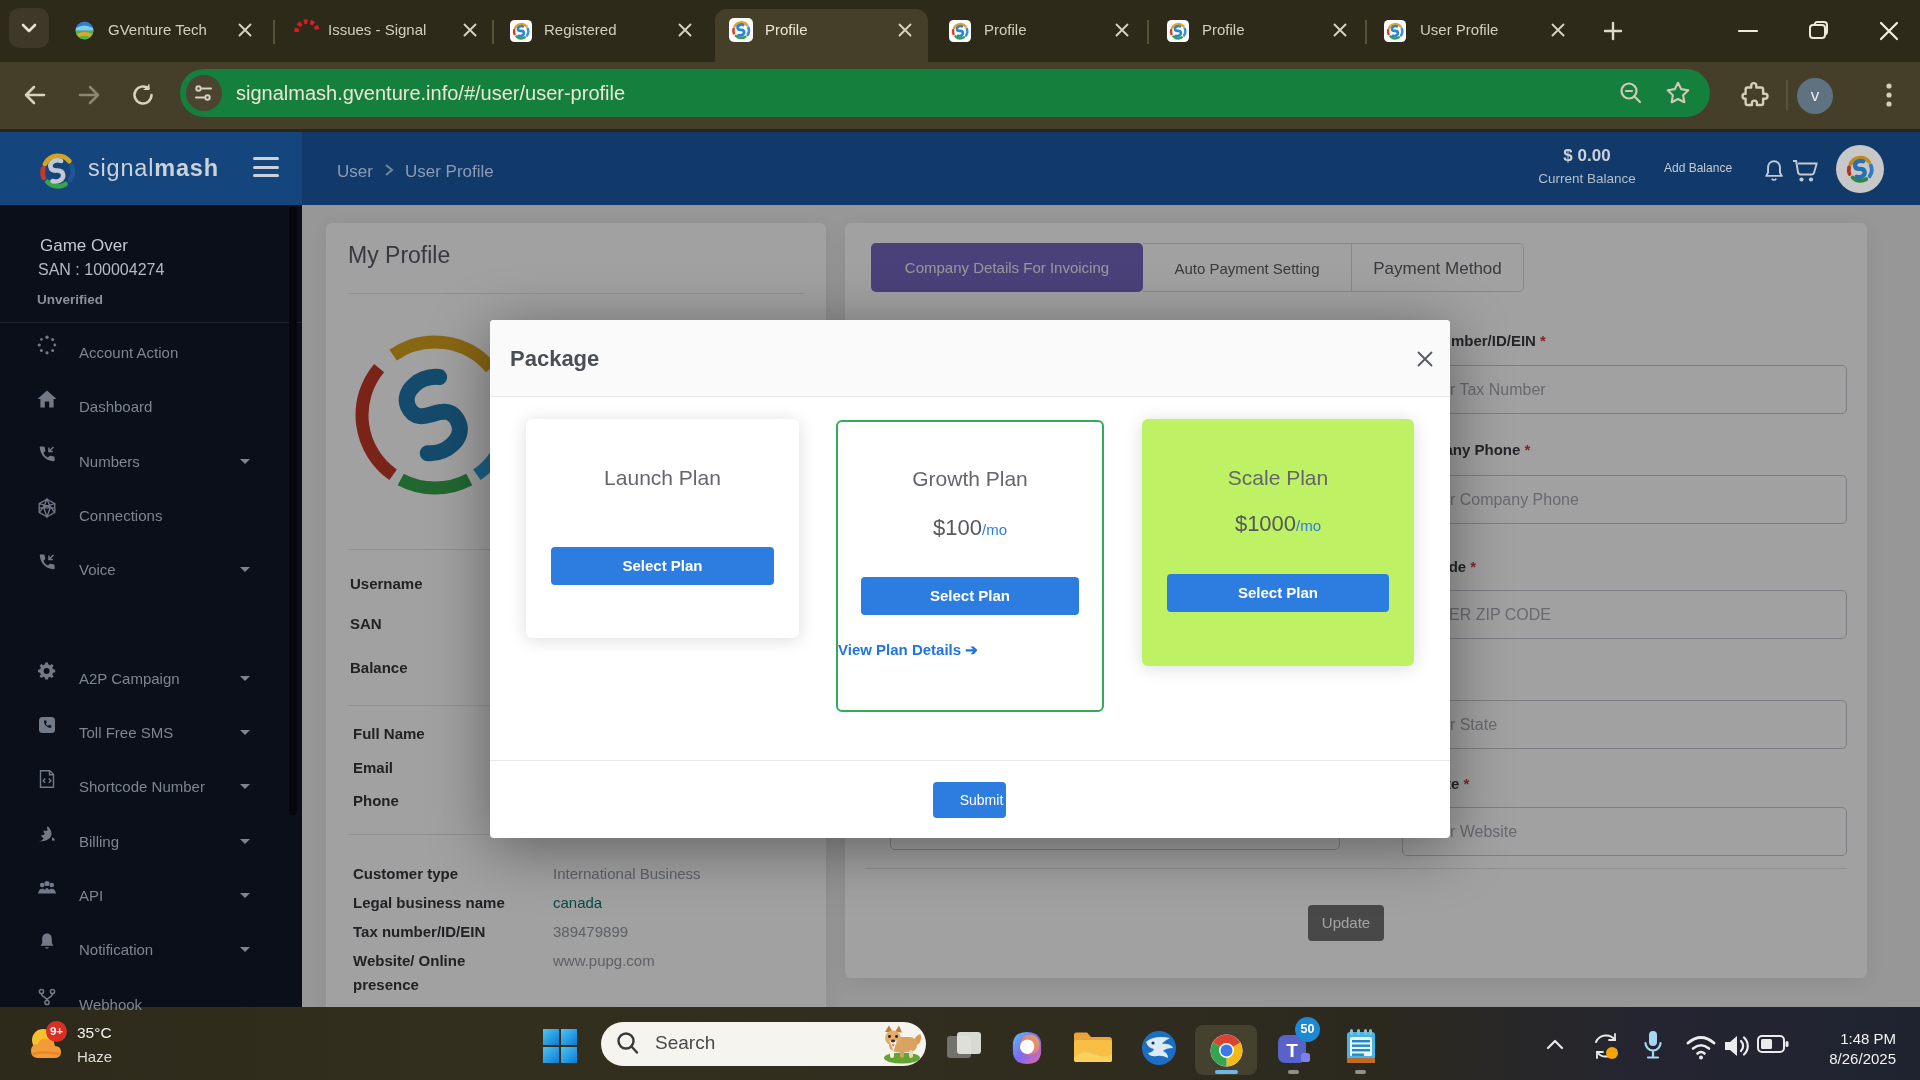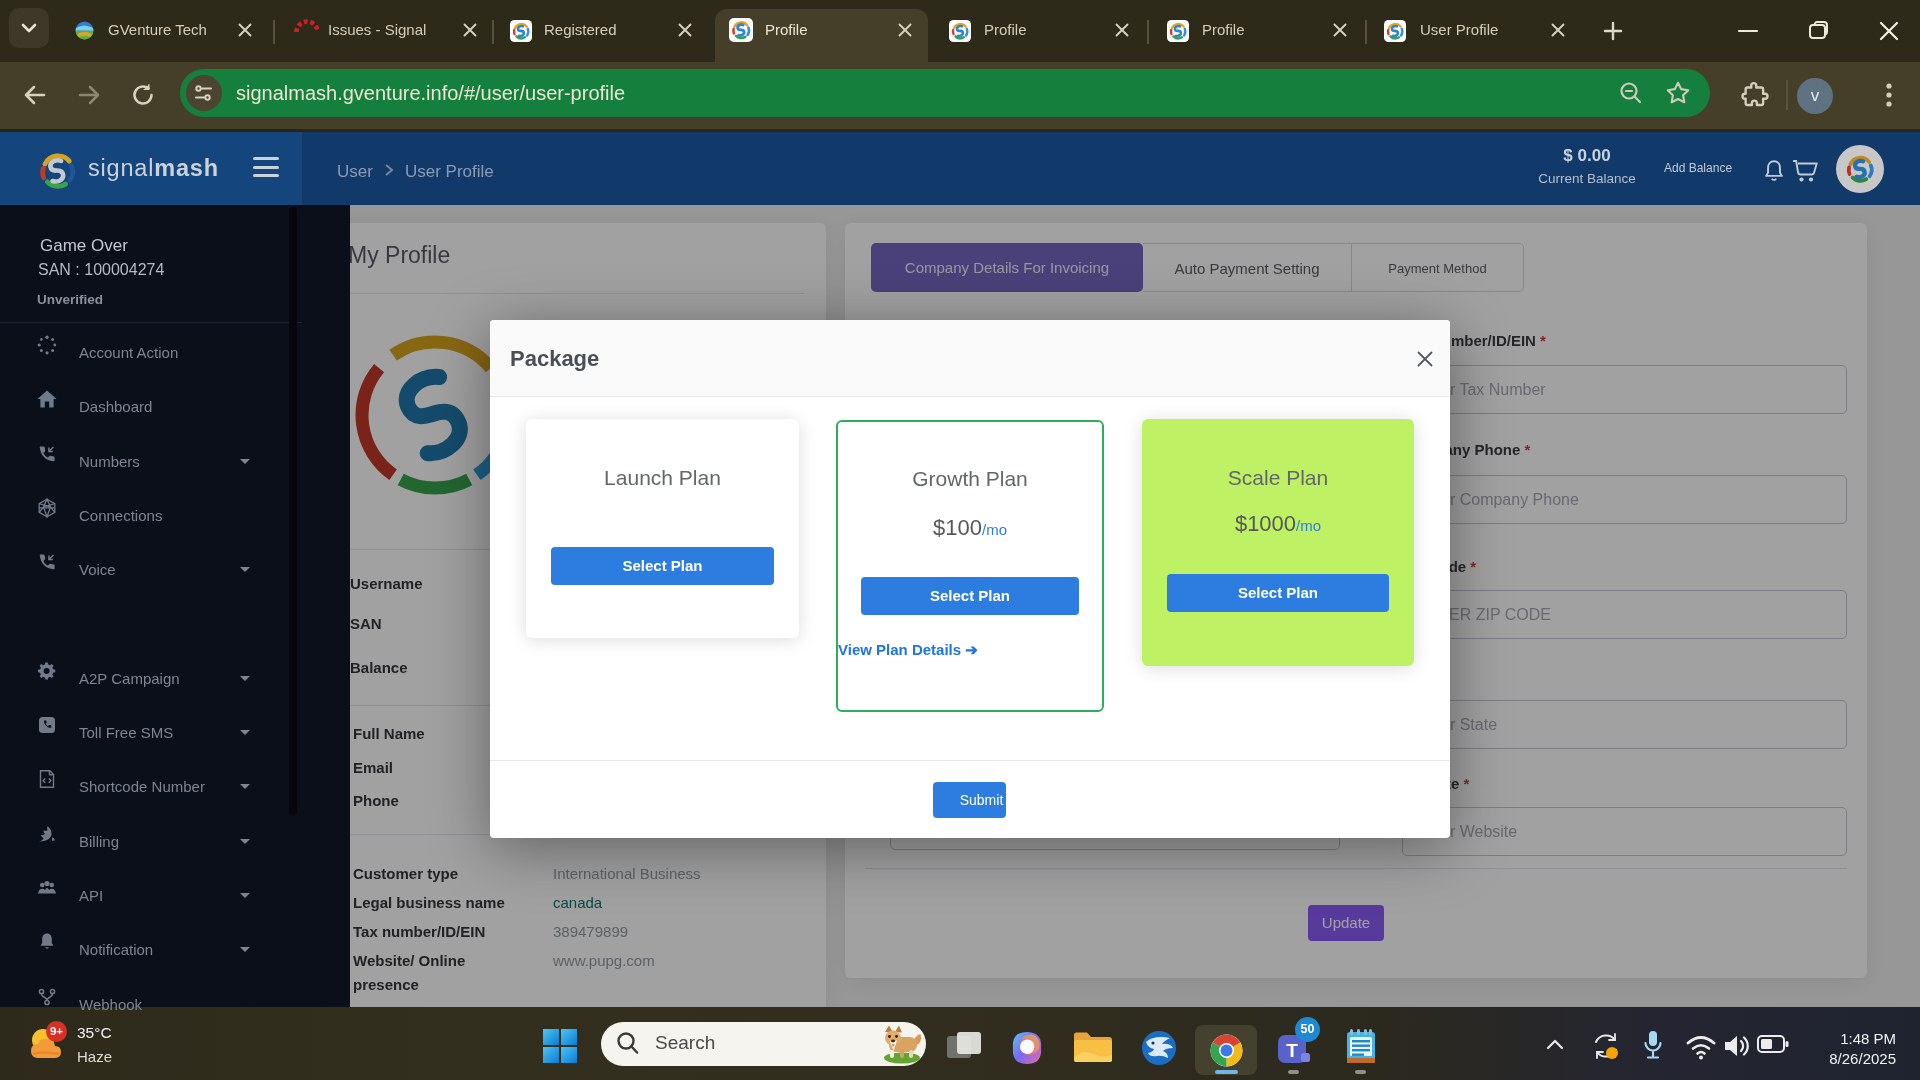--- a/index.html
+++ b/index.html
@@ -11,21 +11,21 @@
 #toolbedge { position:absolute; left:0; top:129px; width:1920px; height:3px; background:#2a2617; }
 .tabtitle { position:absolute; top:21px; font-size:15px; color:#d4cebb; white-space:nowrap; overflow:hidden; }
 .tabx { position:absolute; top:22px; width:16px; height:16px; color:#d8d2c0; }
 .tabsep { position:absolute; top:20px; width:2px; height:24px; background:#58523b; }
 .activetab { position:absolute; left:715px; top:9px; width:213px; height:53px; background:#453f2a; border-radius:12px 12px 0 0; }
 #pill { position:absolute; left:180px; top:69px; width:1530px; height:48px; border-radius:24px; background:#15803d; }
 
 #hdrleft { position:absolute; left:0; top:132px; width:302px; height:73px; background:#14457d; z-index:30; }
 #hdrright { position:absolute; left:302px; top:132px; width:1618px; height:73px; background:#113a6b; }
 
-#sidebar { position:absolute; left:0; top:205px; width:350px; height:802px; background:#0b0f1a; z-index:30; }
+#sidebar { position:absolute; left:0; top:205px; width:302px; height:802px; background:#0b0f1a; z-index:30; }
 .mitem { position:absolute; left:0; width:302px; height:54px; color:#7d8591; }
 .mlabel { position:absolute; left:79px; top:18px; font-size:15px; }
 .mcaret { position:absolute; left:240px; top:24px; width:0; height:0; border-left:5px solid transparent; border-right:5px solid transparent; border-top:5px solid #7d8591; }
 .micon { position:absolute; left:36px; top:8px; width:22px; height:22px; }
 
 #content { position:absolute; left:302px; top:205px; width:1618px; height:802px; background:#f0f0f1; }
 .card { position:absolute; background:#fff; border-radius:6px; box-shadow:0 4px 24px rgba(0,0,0,0.08); }
 #overlay { position:absolute; left:302px; top:205px; width:1618px; height:802px; background:rgba(0,0,0,0.37); z-index:20; }
 
 #modal { position:absolute; left:474px; top:320px; width:960px; height:518px; background:#fff; border-radius:4px; box-shadow:0 10px 60px rgba(0,0,0,0.4); z-index:40;margin-left:16px; }
@@ -241,34 +241,34 @@
     <div class="abs" style="left:227px;top:671px;font-size:15px;color:#0f766e;">canada</div>
     <div class="abs" style="left:27px;top:700px;font-size:15px;font-weight:bold;color:#36363c;">Tax number/ID/EIN</div>
     <div class="abs" style="left:227px;top:700px;font-size:15px;color:#9499a1;">389479899</div>
     <div class="abs" style="left:27px;top:729px;font-size:15px;font-weight:bold;color:#36363c;">Website/ Online</div>
     <div class="abs" style="left:27px;top:753px;font-size:15px;font-weight:bold;color:#36363c;">presence</div>
     <div class="abs" style="left:227px;top:729px;font-size:15px;color:#9499a1;">www.pupg.com</div>
   </div>
   <div class="card" style="left:543px;top:18px;width:1022px;height:755px;">
     <div class="abs" style="left:26px;top:20px;width:272px;height:49px;background:#7767c2;border-radius:5px;color:#eef0f8;font-size:15px;text-align:center;line-height:49px;">Company Details For Invoicing</div>
     <div class="abs" style="left:298px;top:20px;width:209px;height:49px;border:1px solid #d8d6de;border-left:none;color:#5c5c64;font-size:15px;text-align:center;line-height:49px;">Auto Payment Setting</div>
-    <div class="abs" style="left:507px;top:20px;width:172px;height:49px;border:1px solid #d8d6de;border-left:none;border-radius:0 5px 5px 0;color:#5c5c64;font-size:13px;text-align:center;line-height:49px;">Payment Method</div>
+    <div class="abs" style="left:507px;top:20px;width:172px;height:49px;border:1px solid #d8d6de;border-left:none;border-radius:0 5px 5px 0;color:#5c5c64;font-size:17px;text-align:center;line-height:49px;">Payment Method</div>
     <div class="abs" style="left:557px;top:109px;font-size:15px;font-weight:bold;color:#3c3c42;">Tax Number/ID/EIN <span style="color:#c9413e;">*</span></div>
     <div class="abs" style="left:557px;top:142px;width:445px;height:49px;border:1px solid #c9c7d0;border-radius:5px;font-size:16px;color:#a8a6b2;line-height:47px;padding-left:14px;">Enter Tax Number</div>
     <div class="abs" style="left:557px;top:218px;font-size:15px;font-weight:bold;color:#3c3c42;">Company Phone <span style="color:#c9413e;">*</span></div>
     <div class="abs" style="left:557px;top:252px;width:445px;height:49px;border:1px solid #c9c7d0;border-radius:5px;font-size:16px;color:#a8a6b2;line-height:47px;padding-left:14px;">Enter Company Phone</div>
     <div class="abs" style="left:557px;top:335px;font-size:15px;font-weight:bold;color:#3c3c42;">Zip Code <span style="color:#c9413e;">*</span></div>
     <div class="abs" style="left:557px;top:367px;width:445px;height:49px;border:1px solid #c9c7d0;border-radius:5px;font-size:16px;color:#a8a6b2;line-height:47px;padding-left:14px;">ENTER ZIP CODE</div>
     <div class="abs" style="left:557px;top:444px;font-size:15px;font-weight:bold;color:#3c3c42;">State <span style="color:#c9413e;">*</span></div>
     <div class="abs" style="left:557px;top:477px;width:445px;height:49px;border:1px solid #c9c7d0;border-radius:5px;font-size:16px;color:#a8a6b2;line-height:47px;padding-left:14px;">Enter State</div>
     <div class="abs" style="left:557px;top:552px;font-size:15px;font-weight:bold;color:#3c3c42;">Website <span style="color:#c9413e;">*</span></div>
     <div class="abs" style="left:557px;top:584px;width:445px;height:49px;border:1px solid #c9c7d0;border-radius:5px;font-size:16px;color:#a8a6b2;line-height:47px;padding-left:14px;">Enter Website</div>
     <div class="abs" style="left:45px;top:578px;width:450px;height:49px;border:1px solid #c9c7d0;border-radius:5px;"></div>
     <div class="abs" style="left:20px;top:645px;width:982px;height:1px;background:#e4e2ea;"></div>
-    <div class="abs" style="left:463px;top:682px;width:76px;height:36px;background:#8b5cf6;border-radius:4px;color:#fff;font-size:15px;text-align:center;line-height:36px;">Update</div>
+    <div class="abs" style="left:463px;top:682px;width:76px;height:36px;background:#737373;border-radius:4px;color:#fff;font-size:15px;text-align:center;line-height:36px;">Update</div>
   </div>
 </div>
 <div id="overlay"></div>
 <div id="hdrleft">
   <svg class="abs" style="left:33px;top:15px" width="48" height="48" viewBox="0 0 48 48">
     <g fill="none" stroke-width="4.8" stroke-linecap="round">
       <path stroke="#d7a31f" d="M 12.0 17.0 A 14.6 14.6 0 0 1 36.3 14.1"></path>
       <path stroke="#1f5796" d="M 38.6 18.8 A 14.6 14.6 0 0 1 37.1 32.9"></path>
       <path stroke="#37a44c" d="M 32.6 37.1 A 14.6 14.6 0 0 1 14.4 34.9"></path>
       <path stroke="#c23a28" d="M 10.7 30.8 A 14.6 14.6 0 0 1 10.2 21.4"></path>

